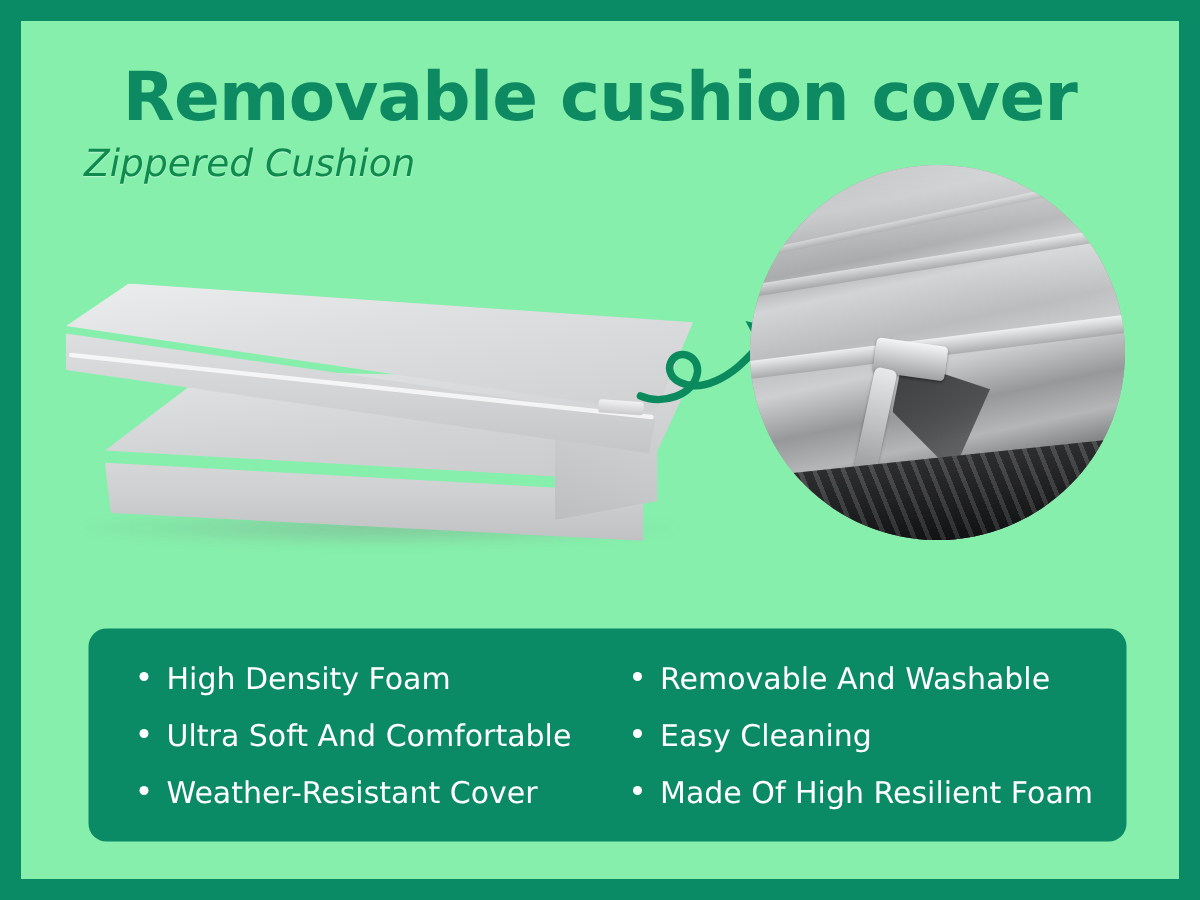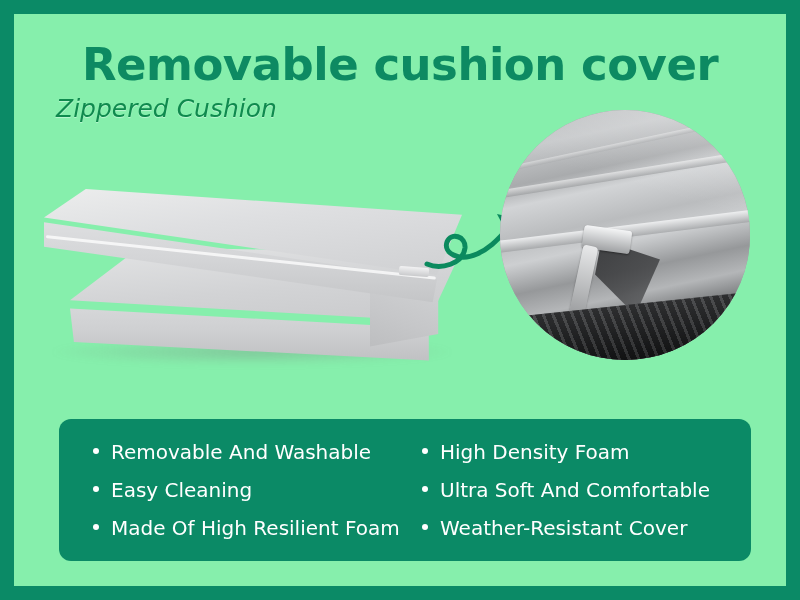--- a/index.html
+++ b/index.html
@@ -329,46 +329,46 @@
       <div class="seam-b"></div>
       <div class="opening"></div>
       <div class="slider"></div>
       <div class="pull"></div>
       <div class="wicker"></div>
     </div>
     <div class="callout-label">Zippered Cushion</div>
 
     <div class="features">
 
+      <div class="feature-col left">
+        <div class="feature-item">
+          <span class="bullet"></span>
+          <span>High Density Foam</span>
+        </div>
+        <div class="feature-item">
+          <span class="bullet"></span>
+          <span>Ultra Soft And Comfortable</span>
+        </div>
+        <div class="feature-item">
+          <span class="bullet"></span>
+          <span>Weather-Resistant Cover</span>
+        </div>
+      </div>
+
       <div class="feature-col right">
         <div class="feature-item">
           <span class="bullet"></span>
           <span>Removable And Washable</span>
         </div>
         <div class="feature-item">
           <span class="bullet"></span>
           <span>Easy Cleaning</span>
         </div>
         <div class="feature-item">
           <span class="bullet"></span>
           <span>Made Of High Resilient Foam</span>
-        </div>
-      </div>
-
-      <div class="feature-col left">
-        <div class="feature-item">
-          <span class="bullet"></span>
-          <span>High Density Foam</span>
-        </div>
-        <div class="feature-item">
-          <span class="bullet"></span>
-          <span>Ultra Soft And Comfortable</span>
-        </div>
-        <div class="feature-item">
-          <span class="bullet"></span>
-          <span>Weather-Resistant Cover</span>
         </div>
       </div>
 
     </div>
 
   </div>
 </div>
 
 </body></html>

